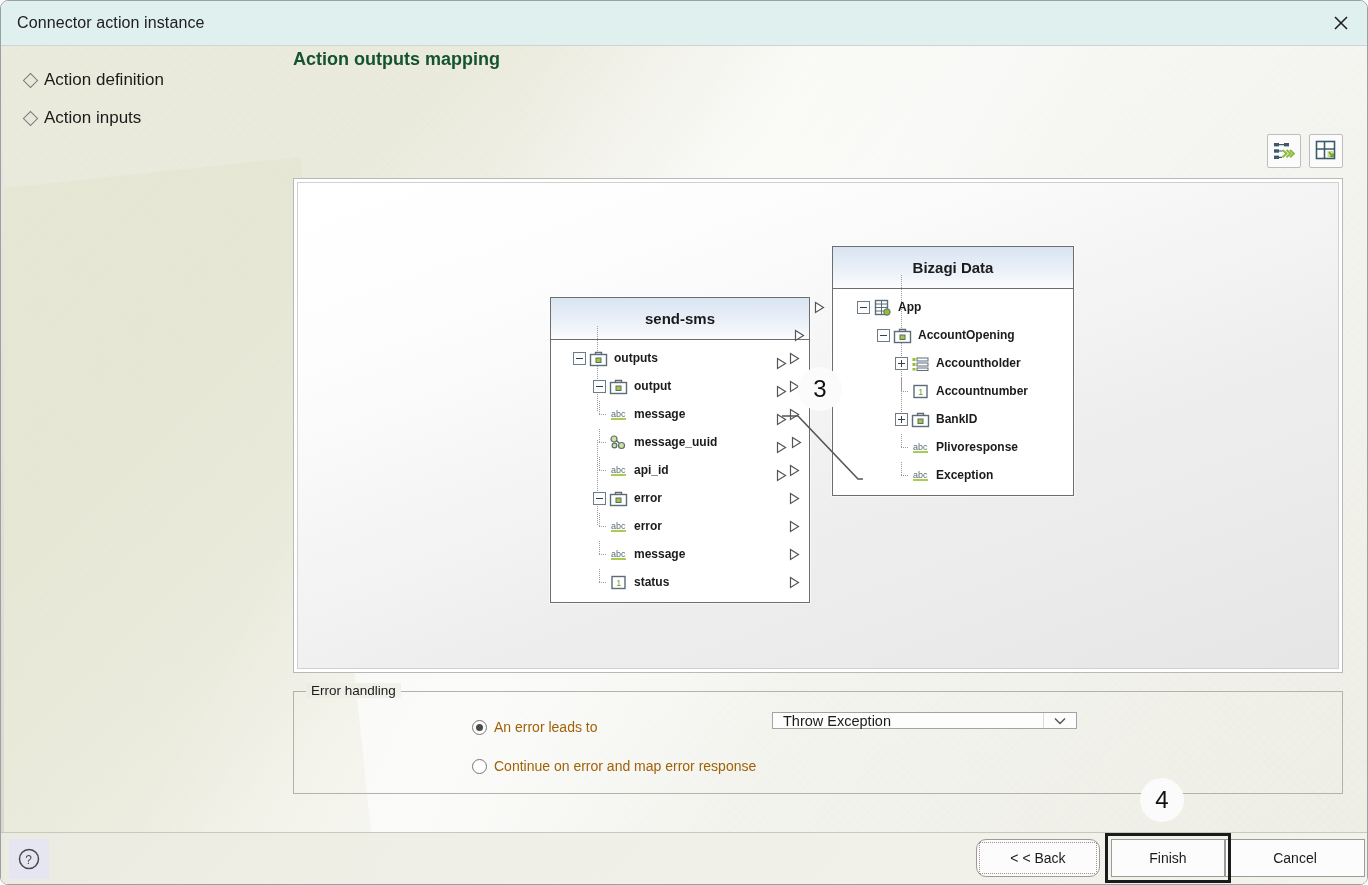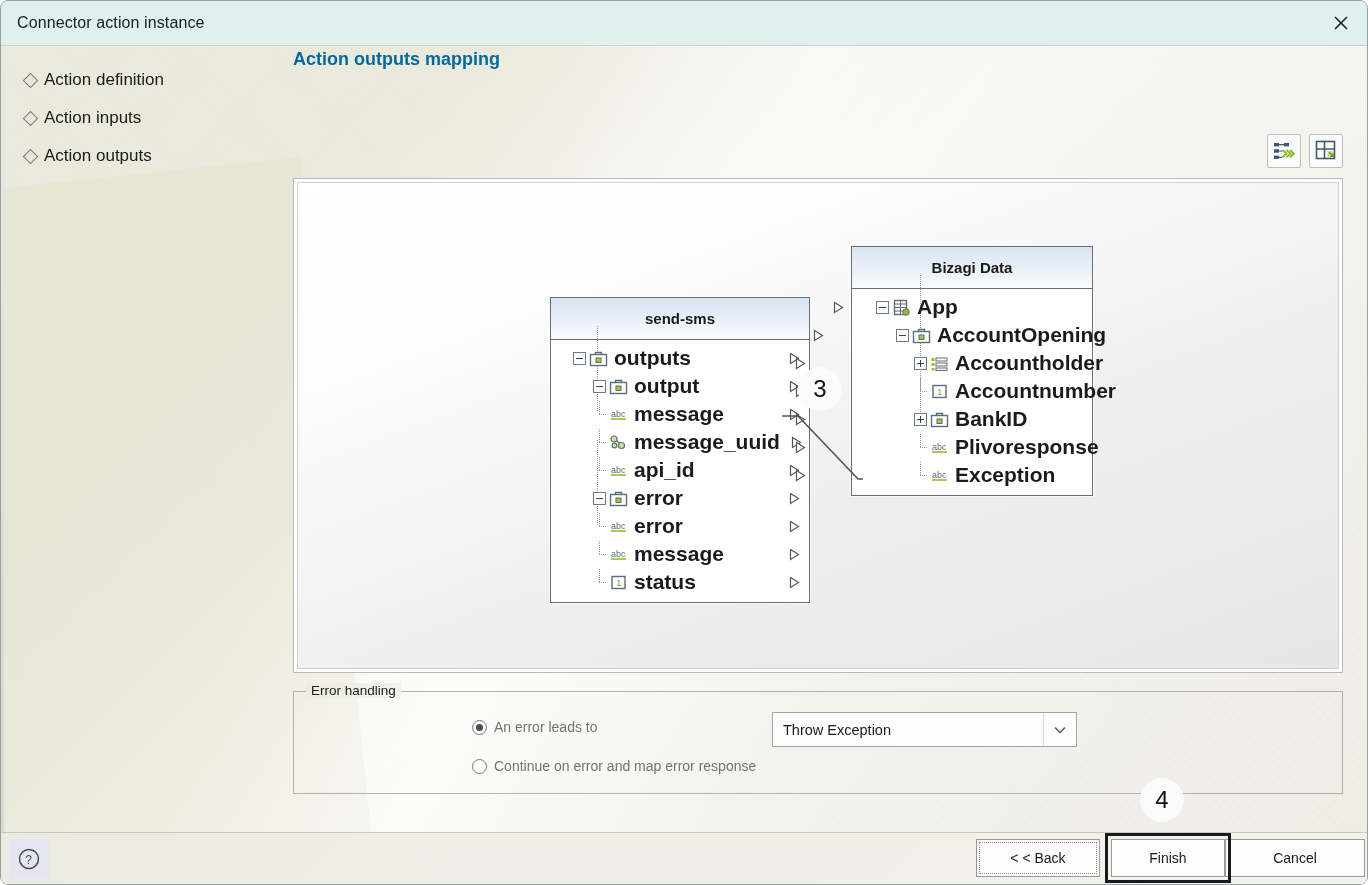--- a/index.html
+++ b/index.html
@@ -74,21 +74,21 @@
   .step .dot {
     width:11px; height:11px; margin-right:8px; flex:0 0 auto;
     border:1px solid #7c7c74; background:#e7e7de;
     transform:rotate(45deg);
   }
   .step .lbl { font-size:17px; color:#1b1b1b; }
 
   
   #pane { position:absolute; left:292px; top:45px; width:1060px; z-index:3; }
   #page-title {
-    font-size:18px; font-weight:bold; color:#0369a1; margin:0 0 0 0;
+    font-size:18px; font-weight:bold; color:#14532d; margin:0 0 0 0;
     padding-top:3px;
   }
 
   
   #toolbar {
     position:absolute; left:292px; top:128px; width:1050px; height:43px;
     display:flex; align-items:center; justify-content:flex-end; z-index:4;
   }
   .tool-btn {
     width:34px; height:34px; margin-left:8px;
@@ -118,21 +118,21 @@
   }
   .node-hdr {
     height:42px; line-height:42px; text-align:center;
     font-weight:bold; font-size:15px; color:#1b1b1b;
     background:linear-gradient(to bottom,#d9e4f2 0%,#eaf0f8 55%,#fbfcfe 100%);
     border-bottom:1px solid #6d6d6d;
   }
   .node-body { padding:4px 0 6px 0; }
 
   .trow { position:relative; height:28px; display:flex; align-items:center; }
-  .trow .name { font-size:21px; font-weight:bold; color:#1b1b1b; white-space:nowrap; }
+  .trow .name { font-size:12px; font-weight:bold; color:#1b1b1b; white-space:nowrap; }
 
   
   .exp {
     width:13px; height:13px; flex:0 0 auto;
     border:1px solid #6f7b84; background:#fdfdfd;
     position:relative; margin-right:3px; cursor:pointer;
   }
   .exp:before {
     content:""; position:absolute; left:2px; top:5px; width:7px; height:1px; background:#33414d;
   }
@@ -189,24 +189,24 @@
   .radio-row { position:absolute; display:flex; align-items:center; cursor:pointer; }
   .radio {
     width:15px; height:15px; border-radius:50%;
     border:1px solid #767676; background:#fff; margin-right:7px;
     position:relative; flex:0 0 auto;
   }
   .radio.on:after {
     content:""; position:absolute; left:3px; top:3px; width:7px; height:7px;
     border-radius:50%; background:#4b4b4b;
   }
-  .radio-row .lbl { font-size:14px; color:#737373; }
+  .radio-row .lbl { font-size:14px; color:#a16207; }
 
   #err-select {
-    position:absolute; left:478px; top:20px; width:305px; height:35px;
+    position:absolute; left:478px; top:20px; width:305px; height:17px;
     border:1px solid #a3a3a3; background:#fdfdfd;
     display:flex; align-items:center; cursor:pointer;
   }
   #err-select .val { padding-left:10px; font-size:14.5px; color:#1b1b1b; flex:1; }
   #err-select .arrowbox {
     width:33px; height:100%; border-left:1px solid #dadada;
     display:flex; align-items:center; justify-content:center;
   }
 
   
@@ -218,21 +218,21 @@
   #help-btn {
     position:absolute; left:8px; top:6px; width:40px; height:40px;
     background:#e5e6f2; display:flex; align-items:center; justify-content:center;
     cursor:pointer;
   }
   .btn {
     position:absolute; height:38px; border:1px solid #9b9b9b;
     background:#fcfcfc; font-size:14px; color:#1b1b1b;
     display:flex; align-items:center; justify-content:center; cursor:pointer;
   }
-  #btn-back  { left:975px;  top:6px; width:124px; }
+  #btn-back  { left:975px;  top:6px; width:124px;border-radius:10px; }
   #btn-finish{ left:1110px; top:6px; width:114px; }
   #btn-cancel{ left:1224px; top:6px; width:140px; }
   #finish-focus {
     position:absolute; left:1104px; top:0px; width:126px; height:50px;
     border:3px solid #1b1b1b; z-index:4; pointer-events:none;
   }
   #back-dotted {
     position:absolute; left:978px; top:9px; width:118px; height:32px;
     border:1px dotted #b08a8a; z-index:4; pointer-events:none;
   }
@@ -259,24 +259,20 @@
   <div id="left-rail"></div>
 
   <div id="steps">
     <div class="step">
       <span class="dot"></span>
       <span class="lbl">Action definition</span>
     </div>
     <div class="step">
       <span class="dot"></span>
       <span class="lbl">Action inputs</span>
-    </div>
-    <div class="step">
-      <span class="dot"></span>
-      <span class="lbl">Action outputs</span>
     </div>
   </div>
 
   <div id="pane">
     <div id="page-title">Action outputs mapping</div>
   </div>
 
   <div id="toolbar">
     <div class="tool-btn">
       <svg width="22" height="20" viewBox="0 0 22 20">
@@ -461,21 +457,21 @@
             <span class="name">status</span>
             <span class="port" style="right:8px; top:8px;">
               <svg width="13" height="13" viewBox="0 0 13 13">
                   <path d="M2.5 1.5 L10.5 6.5 L2.5 11.5 Z" fill="#fff" stroke="#555" stroke-width="1.2"></path>
                 </svg>
             </span>
           </div>
         </div>
       </div>
 
-      <div class="node" id="tgt-node" style="left:553px; top:63px; width:242px;">
+      <div class="node" id="tgt-node" style="left:534px; top:63px; width:242px;">
         <div class="node-hdr">Bizagi Data</div>
         <div class="node-body">
 
           <div class="vline" style="left:68px; top:28px; height:143px;"></div>
 
           <div class="trow" style="padding-left:24px;">
             <span class="exp"></span>
             <span class="ic">
               <svg width="19" height="17" viewBox="0 0 19 17">
                   <rect x="2.5" y="1.5" width="12" height="14" fill="#fff" stroke="#5d6c77" stroke-width="1.4"></rect>

